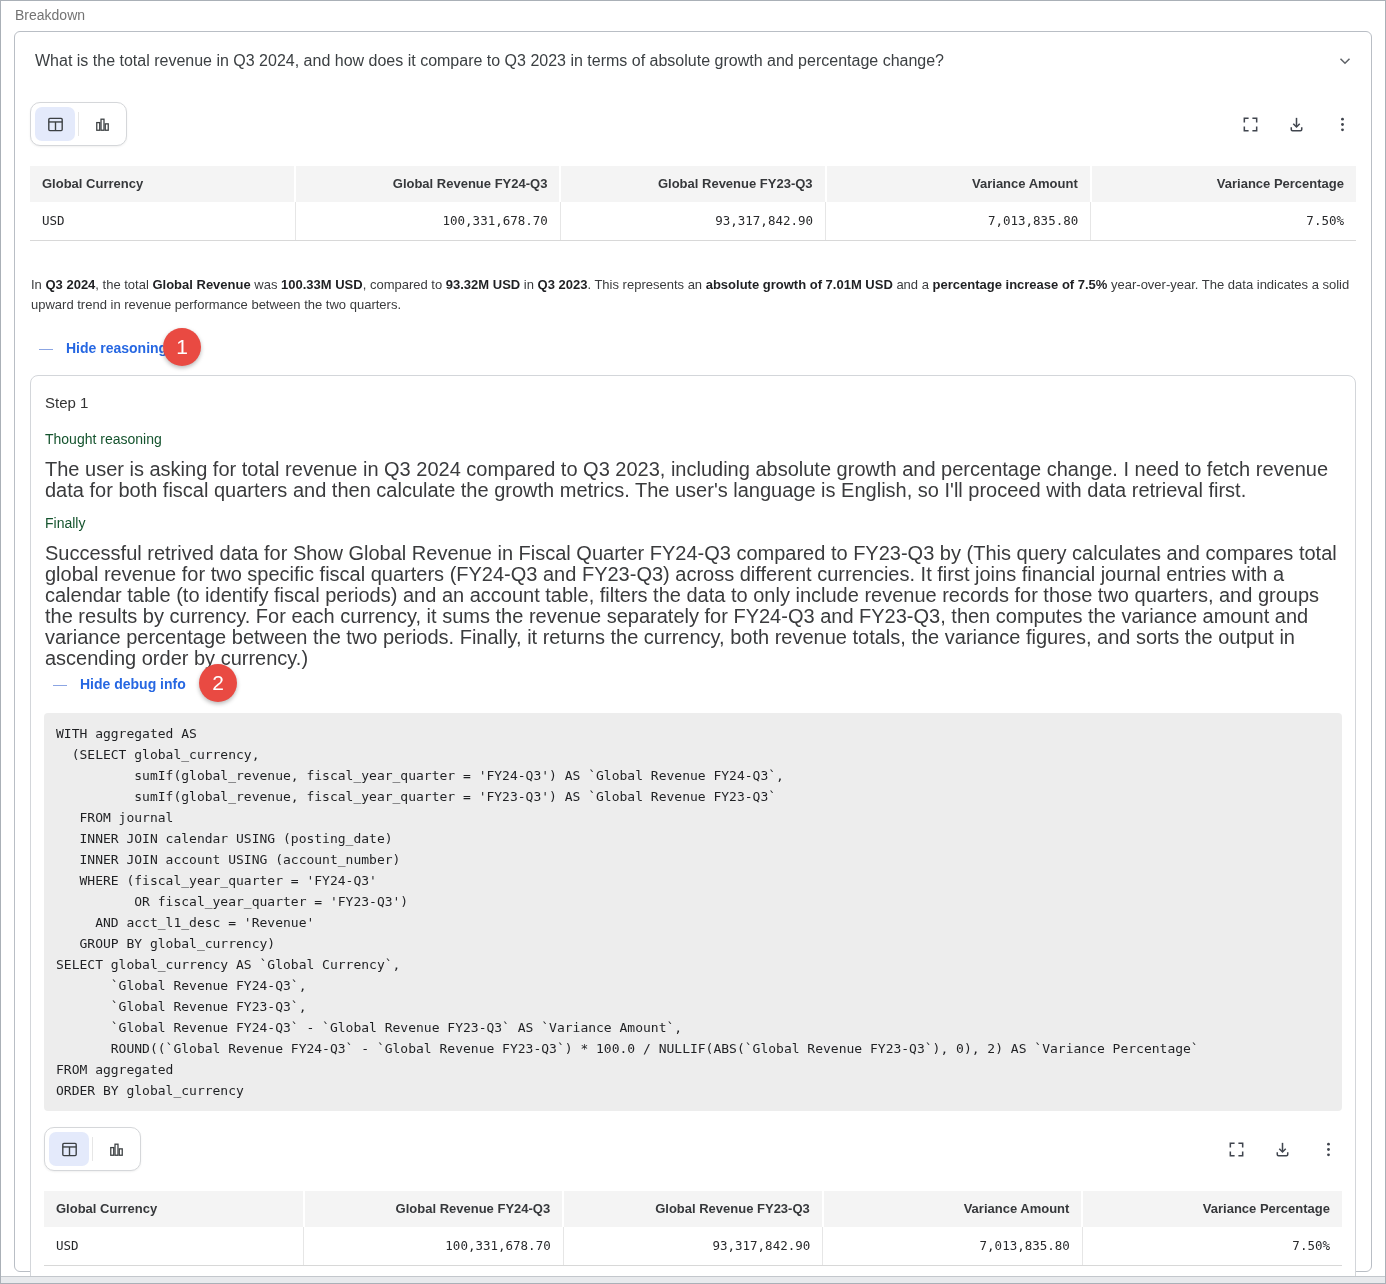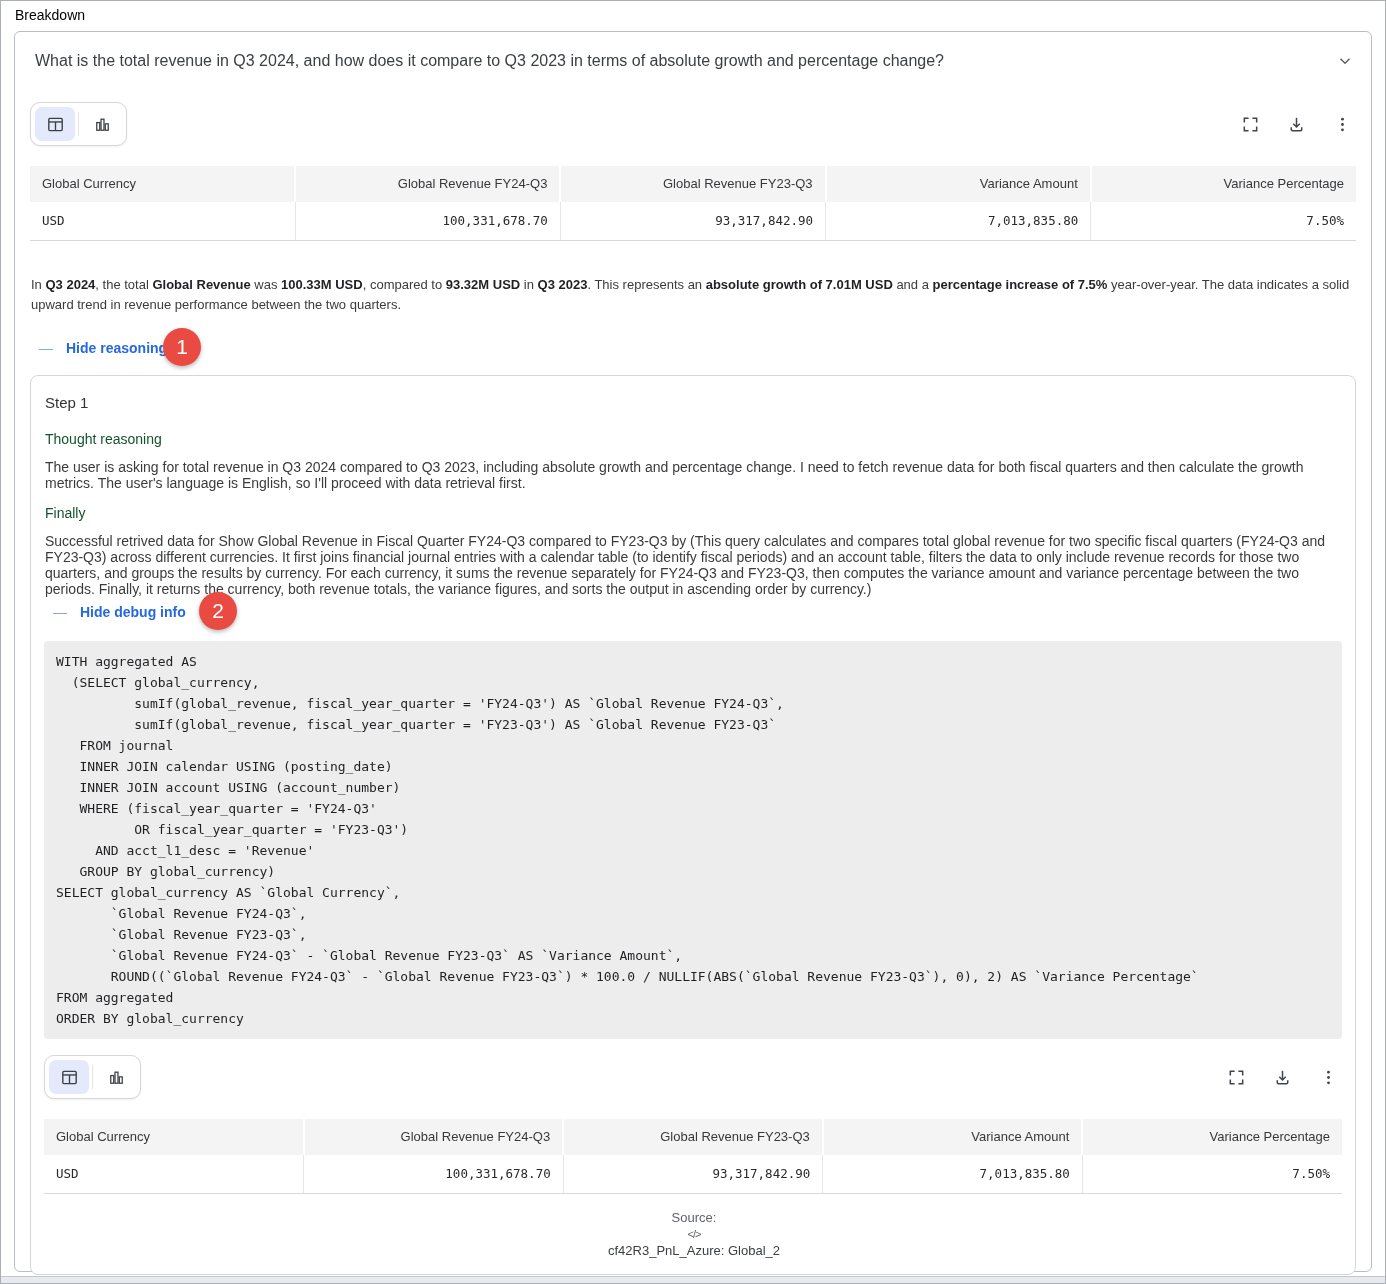--- a/index.html
+++ b/index.html
@@ -1,20 +1,20 @@
 <!DOCTYPE html>
 <html><head>
 <meta charset="utf-8">
 <style>
   * { box-sizing: border-box; }
   html, body { margin:0; padding:0; width:1386px; height:1284px; background:#fff;
     font-family:"Liberation Sans", sans-serif; }
   .window { position:relative; width:1386px; height:1284px; border:1px solid #aab0b7;
     padding:6px 13px 0; overflow:hidden; background:#fff; }
-  .page-title { font-size:14px; line-height:16px; color:#000000; margin:0 0 8px 1px; }
+  .page-title { font-size:14px; line-height:16px; color:#737373; margin:0 0 8px 1px; }
 
   .outer-card { border:1px solid #b9bec5; border-radius:6px; padding:16px 15px 12px;
     height:1241px; background:#fff; }
 
   .question-row { display:flex; justify-content:space-between; align-items:flex-start;
     padding:2px 2px 0 5px; margin-bottom:30px; }
   .question { font-size:16px; line-height:22px; color:#3c4043; padding-right:20px; }
   .chevron-btn { background:none; border:none; padding:0; color:#5f6368; cursor:pointer;
     margin-top:2px; display:inline-flex; }
 
@@ -23,21 +23,21 @@
     padding:4px; background:#fff; box-shadow:0 1px 2px rgba(60,64,67,.08); }
   .toggle-btn { width:40px; height:34px; display:flex; align-items:center; justify-content:center;
     border:none; background:transparent; border-radius:7px; color:#3c4043; cursor:pointer; }
   .toggle-btn.selected { background:#e4eafb; }
   .toggle-sep { width:1px; height:24px; background:#e6e6e6; margin:0 3px; }
   .toolbar-right { display:flex; align-items:center; padding-right:4px; }
   .icon-btn { background:none; border:none; padding:0; margin-left:27px; color:#40454e;
     cursor:pointer; display:inline-flex; }
 
   table.data-table { width:100%; border-collapse:collapse; table-layout:fixed; margin-bottom:34px; }
-  .data-table th { background:#f4f4f4; font-size:13px; font-weight:normal; color:#36383b;
+  .data-table th { background:#f4f4f4; font-size:13px; font-weight:bold; color:#36383b;
     padding:10px 12px; line-height:16px; }
   .data-table th + th { border-left:2px solid #ffffff; }
   .data-table td { font-size:12.5px; padding:11px 12px; line-height:16px; color:#28292b;
     border-bottom:1px solid #d8d8d8; font-family:"DejaVu Sans Mono", monospace; }
   .data-table td + td { border-left:1px solid #e6e6e6; }
   .al { text-align:left; } .ar { text-align:right; }
 
   .summary { font-size:13px; line-height:20px; color:#3a3b3d; margin:0 0 22px 1px; }
   .summary strong { color:#1f2023; }
 
@@ -45,21 +45,21 @@
   .dash { color:#8ba5e3; font-size:14px; margin:0 13px 0 9px; }
   .toggle-link { color:#2667e2; font-size:14px; font-weight:bold; text-decoration:none; cursor:pointer; }
   .badge { position:absolute; top:-9px; width:38px; height:38px; border-radius:50%;
     background:#e94a42; color:#fff; display:flex; align-items:center; justify-content:center;
     font-size:21px; box-shadow:0 2px 4px rgba(0,0,0,.28); z-index:5; }
   .badge.b1 { left:133px; } .badge.b2 { left:155px; }
 
   .step-card { border:1px solid #d3d6da; border-radius:8px; padding:14px 13px 12px; background:#fff; }
   .step-title { font-size:15px; color:#333; margin:4px 0 20px 1px; }
   .section-label { font-size:14px; color:#14532d; margin:0 0 6px 1px; }
-  .body-text { font-size:14px; line-height:16px; color:#3a3b3d; margin:12px 0 14px 1px; }
+  .body-text { font-size:20px; line-height:21px; color:#3a3b3d; margin:12px 0 14px 1px; }
   .step-card .link-row { margin-top:4px; margin-bottom:18px; }
 
   .code-block { background:#ededed; border-radius:4px; padding:10px 12px; margin:0 0 16px;
     font-family:"DejaVu Sans Mono", monospace; font-size:13px; line-height:21px; color:#1f2023;
     white-space:pre; overflow:hidden; }
 
   .step-card .toolbar { margin-bottom:20px; }
   .step-card .data-table { margin-bottom:16px; }
 
   .source-row { display:flex; align-items:center; gap:3px; font-size:13px; color:#5f6368;

